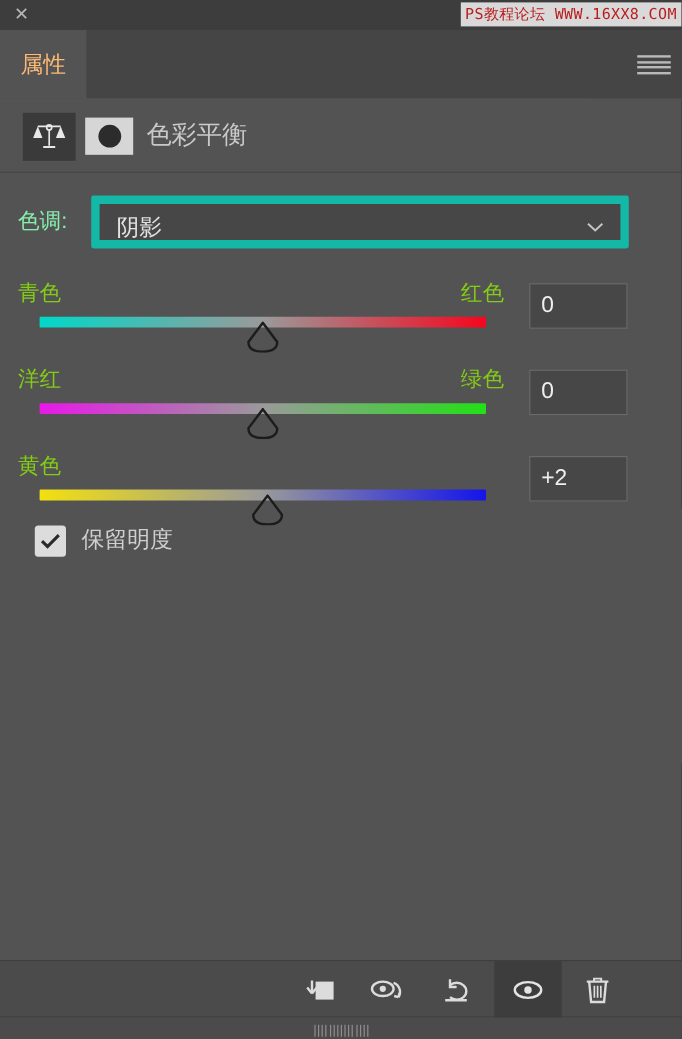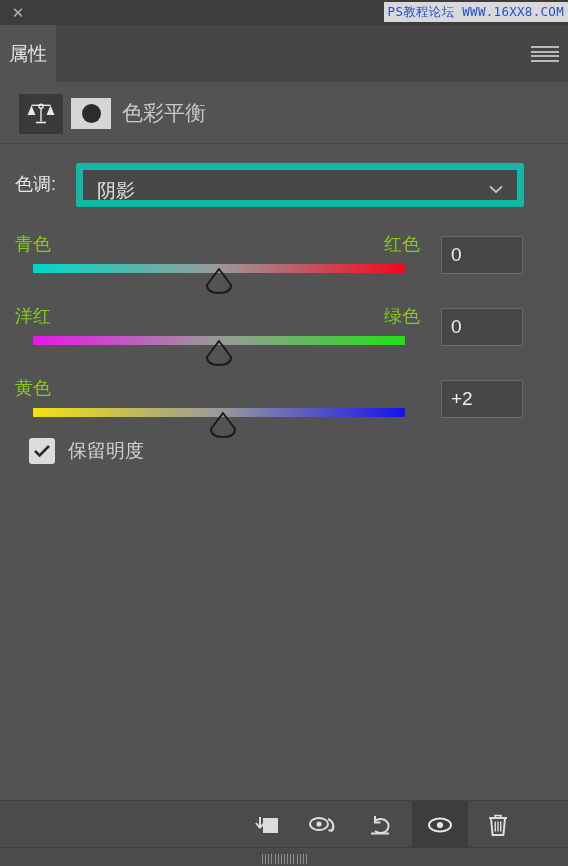--- a/index.html
+++ b/index.html
@@ -35,41 +35,41 @@
     line-height: 20px;
     text-align: center;
     cursor: pointer;
   }
   .watermark {
     position: absolute;
     right: 0; top: 2px;
     height: 20px;
     padding: 0 4px;
     background: #d9d9d9;
-    color: #1d4ed8;
+    color: #b91c1c;
     font-family: "DejaVu Sans Mono", monospace;
     font-size: 12.5px;
     line-height: 20px;
     letter-spacing: 0.3px;
     white-space: nowrap;
   }
 
   
   .tabrow {
     position: absolute;
     left: 0; top: 25px;
     width: 568px; height: 57px;
     background: #454545;
   }
   .tab {
     position: absolute;
     left: 0; top: 0;
-    width: 56px; height: 57px;
+    width: 72px; height: 57px;
     background: #535353;
-    color: #e5e5e5;
+    color: #fdba74;
     font-size: 19px;
     display: flex;
     align-items: center;
     justify-content: center;
     cursor: pointer;
   }
   .hamburger {
     position: absolute;
     right: 9px; top: 19px;
     width: 28px; height: 20px;
@@ -131,21 +131,21 @@
 
   
   .tone-row {
     position: absolute;
     left: 0; top: 163px;
     width: 568px; height: 44px;
   }
   .tone-label {
     position: absolute;
     left: 15px; top: 6px;
-    color: #e5e5e5;
+    color: #86efac;
     font-size: 18px;
     line-height: 30px;
   }
   .tone-select {
     position: absolute;
     left: 76px; top: 0;
     width: 448px; height: 44px;
     background: #474747;
     border: 7px solid #14b8a6;
     border-radius: 2px;

